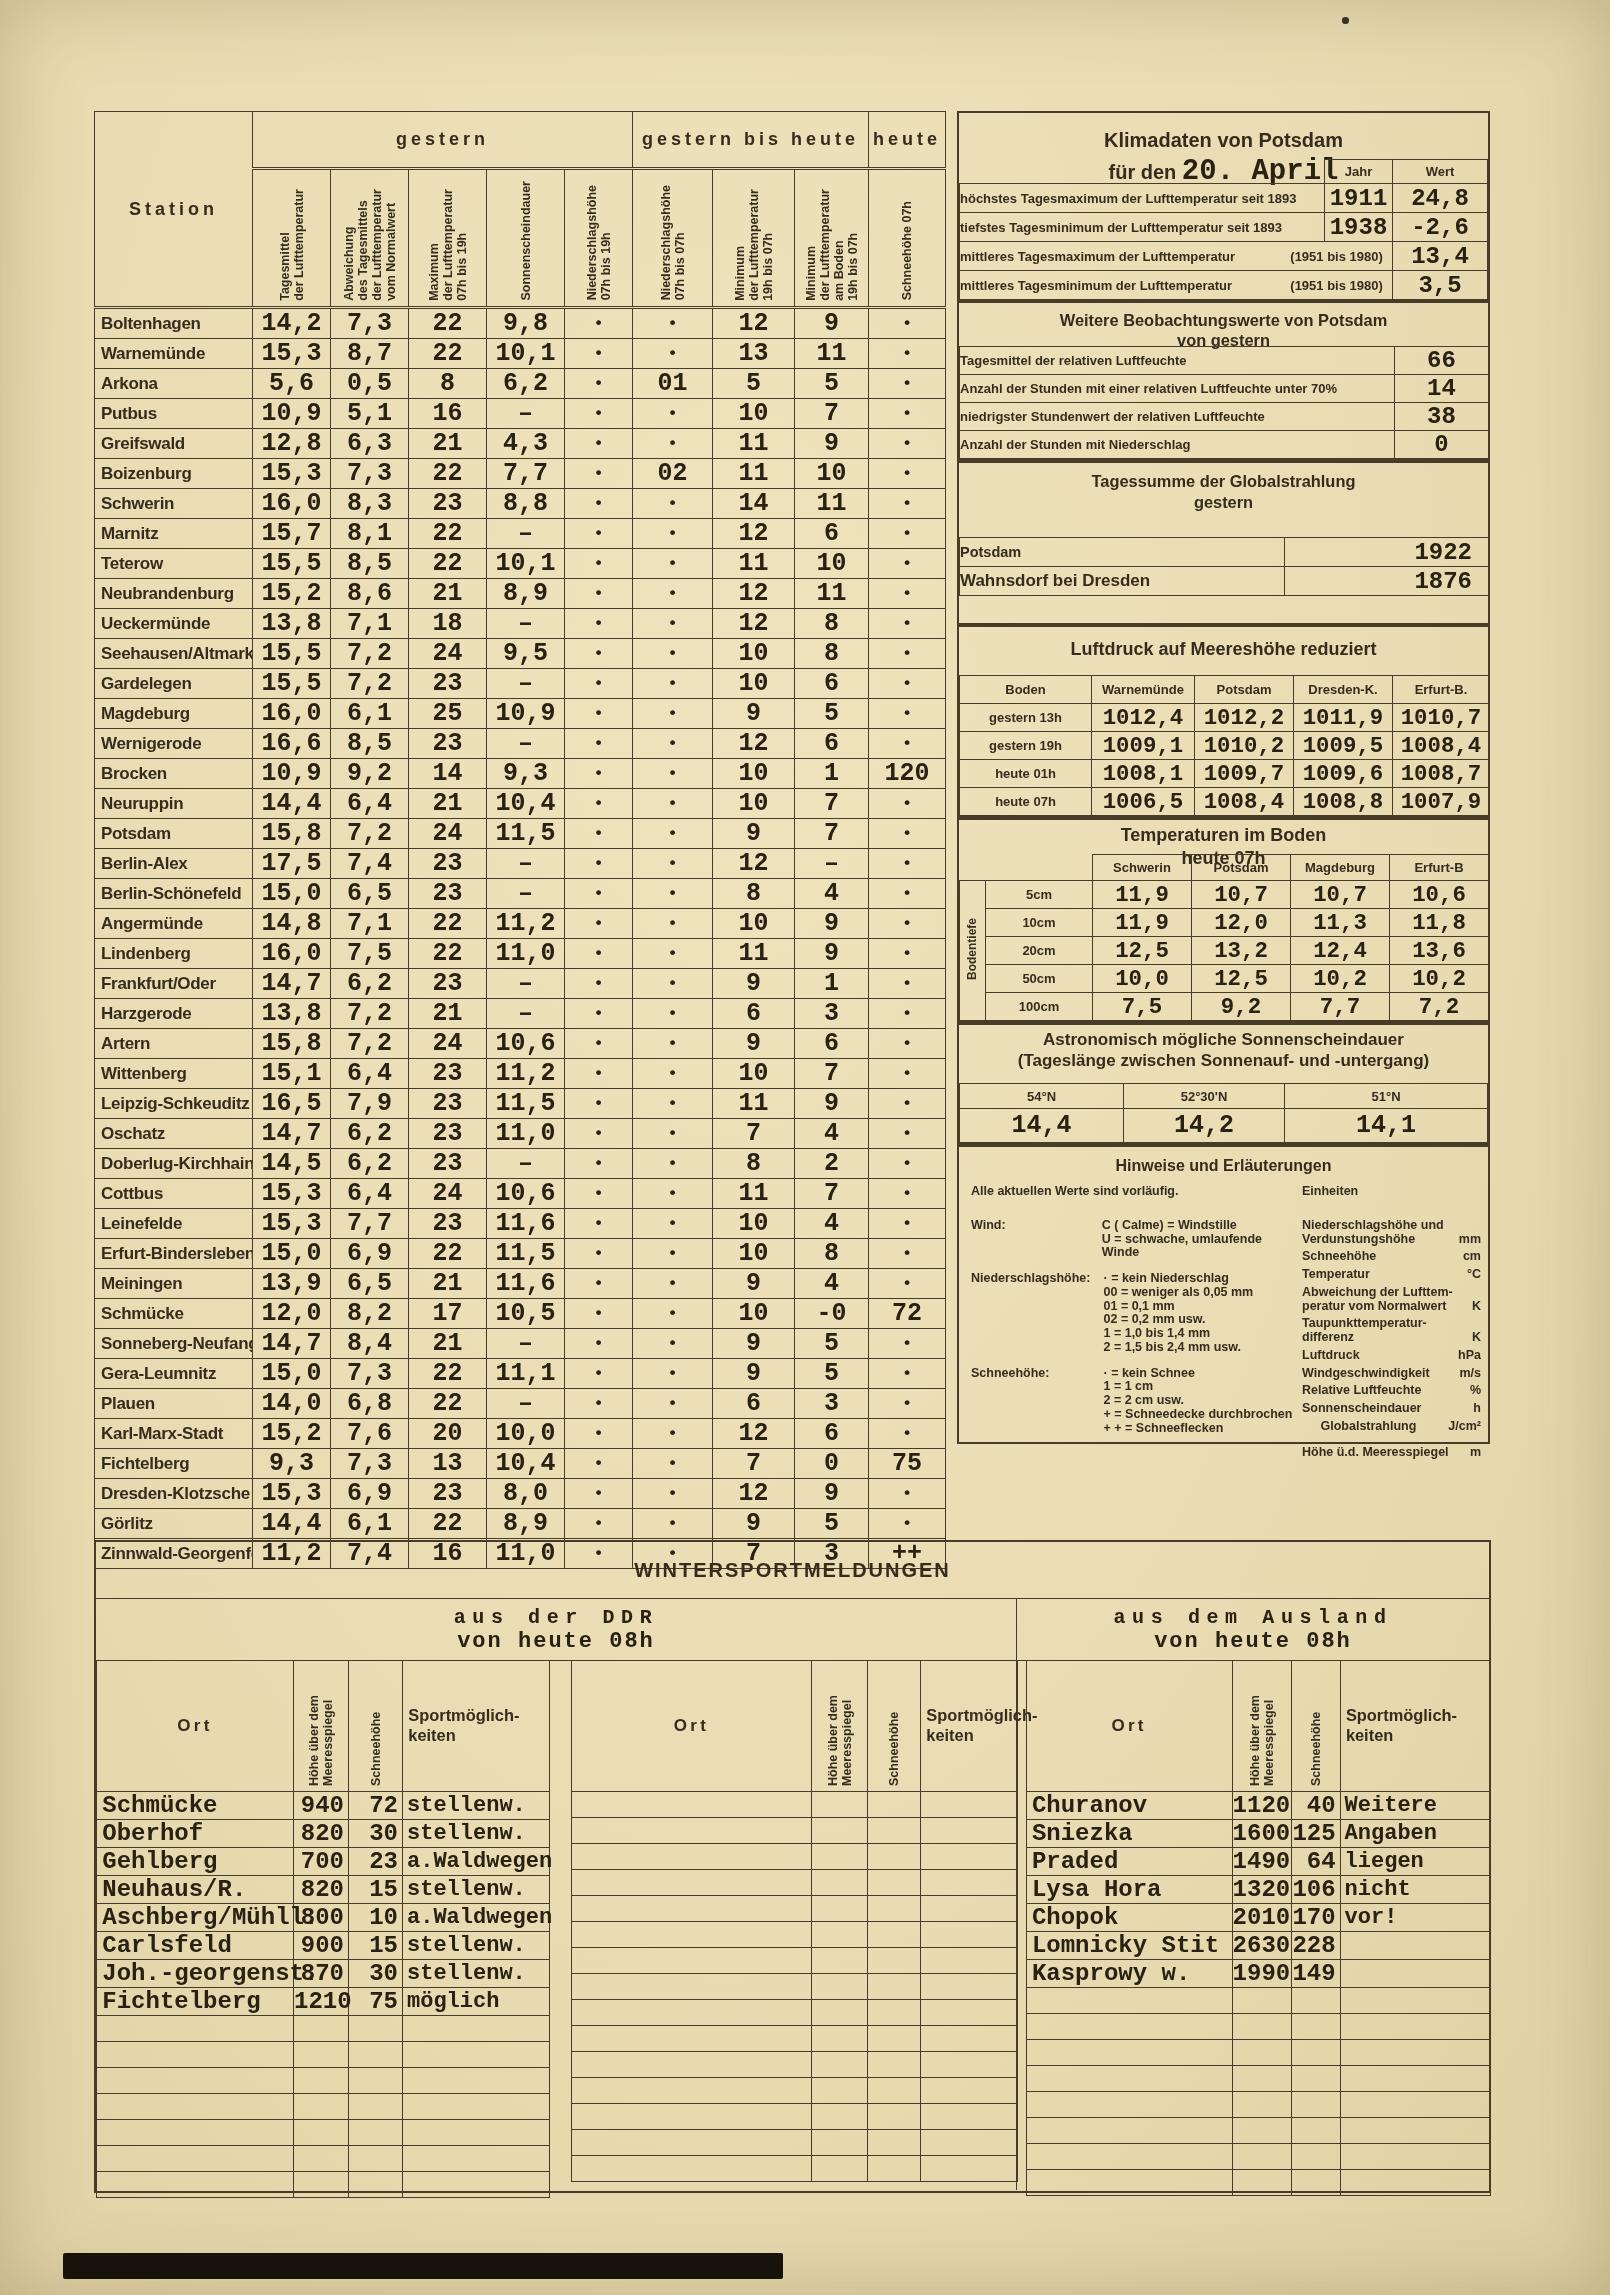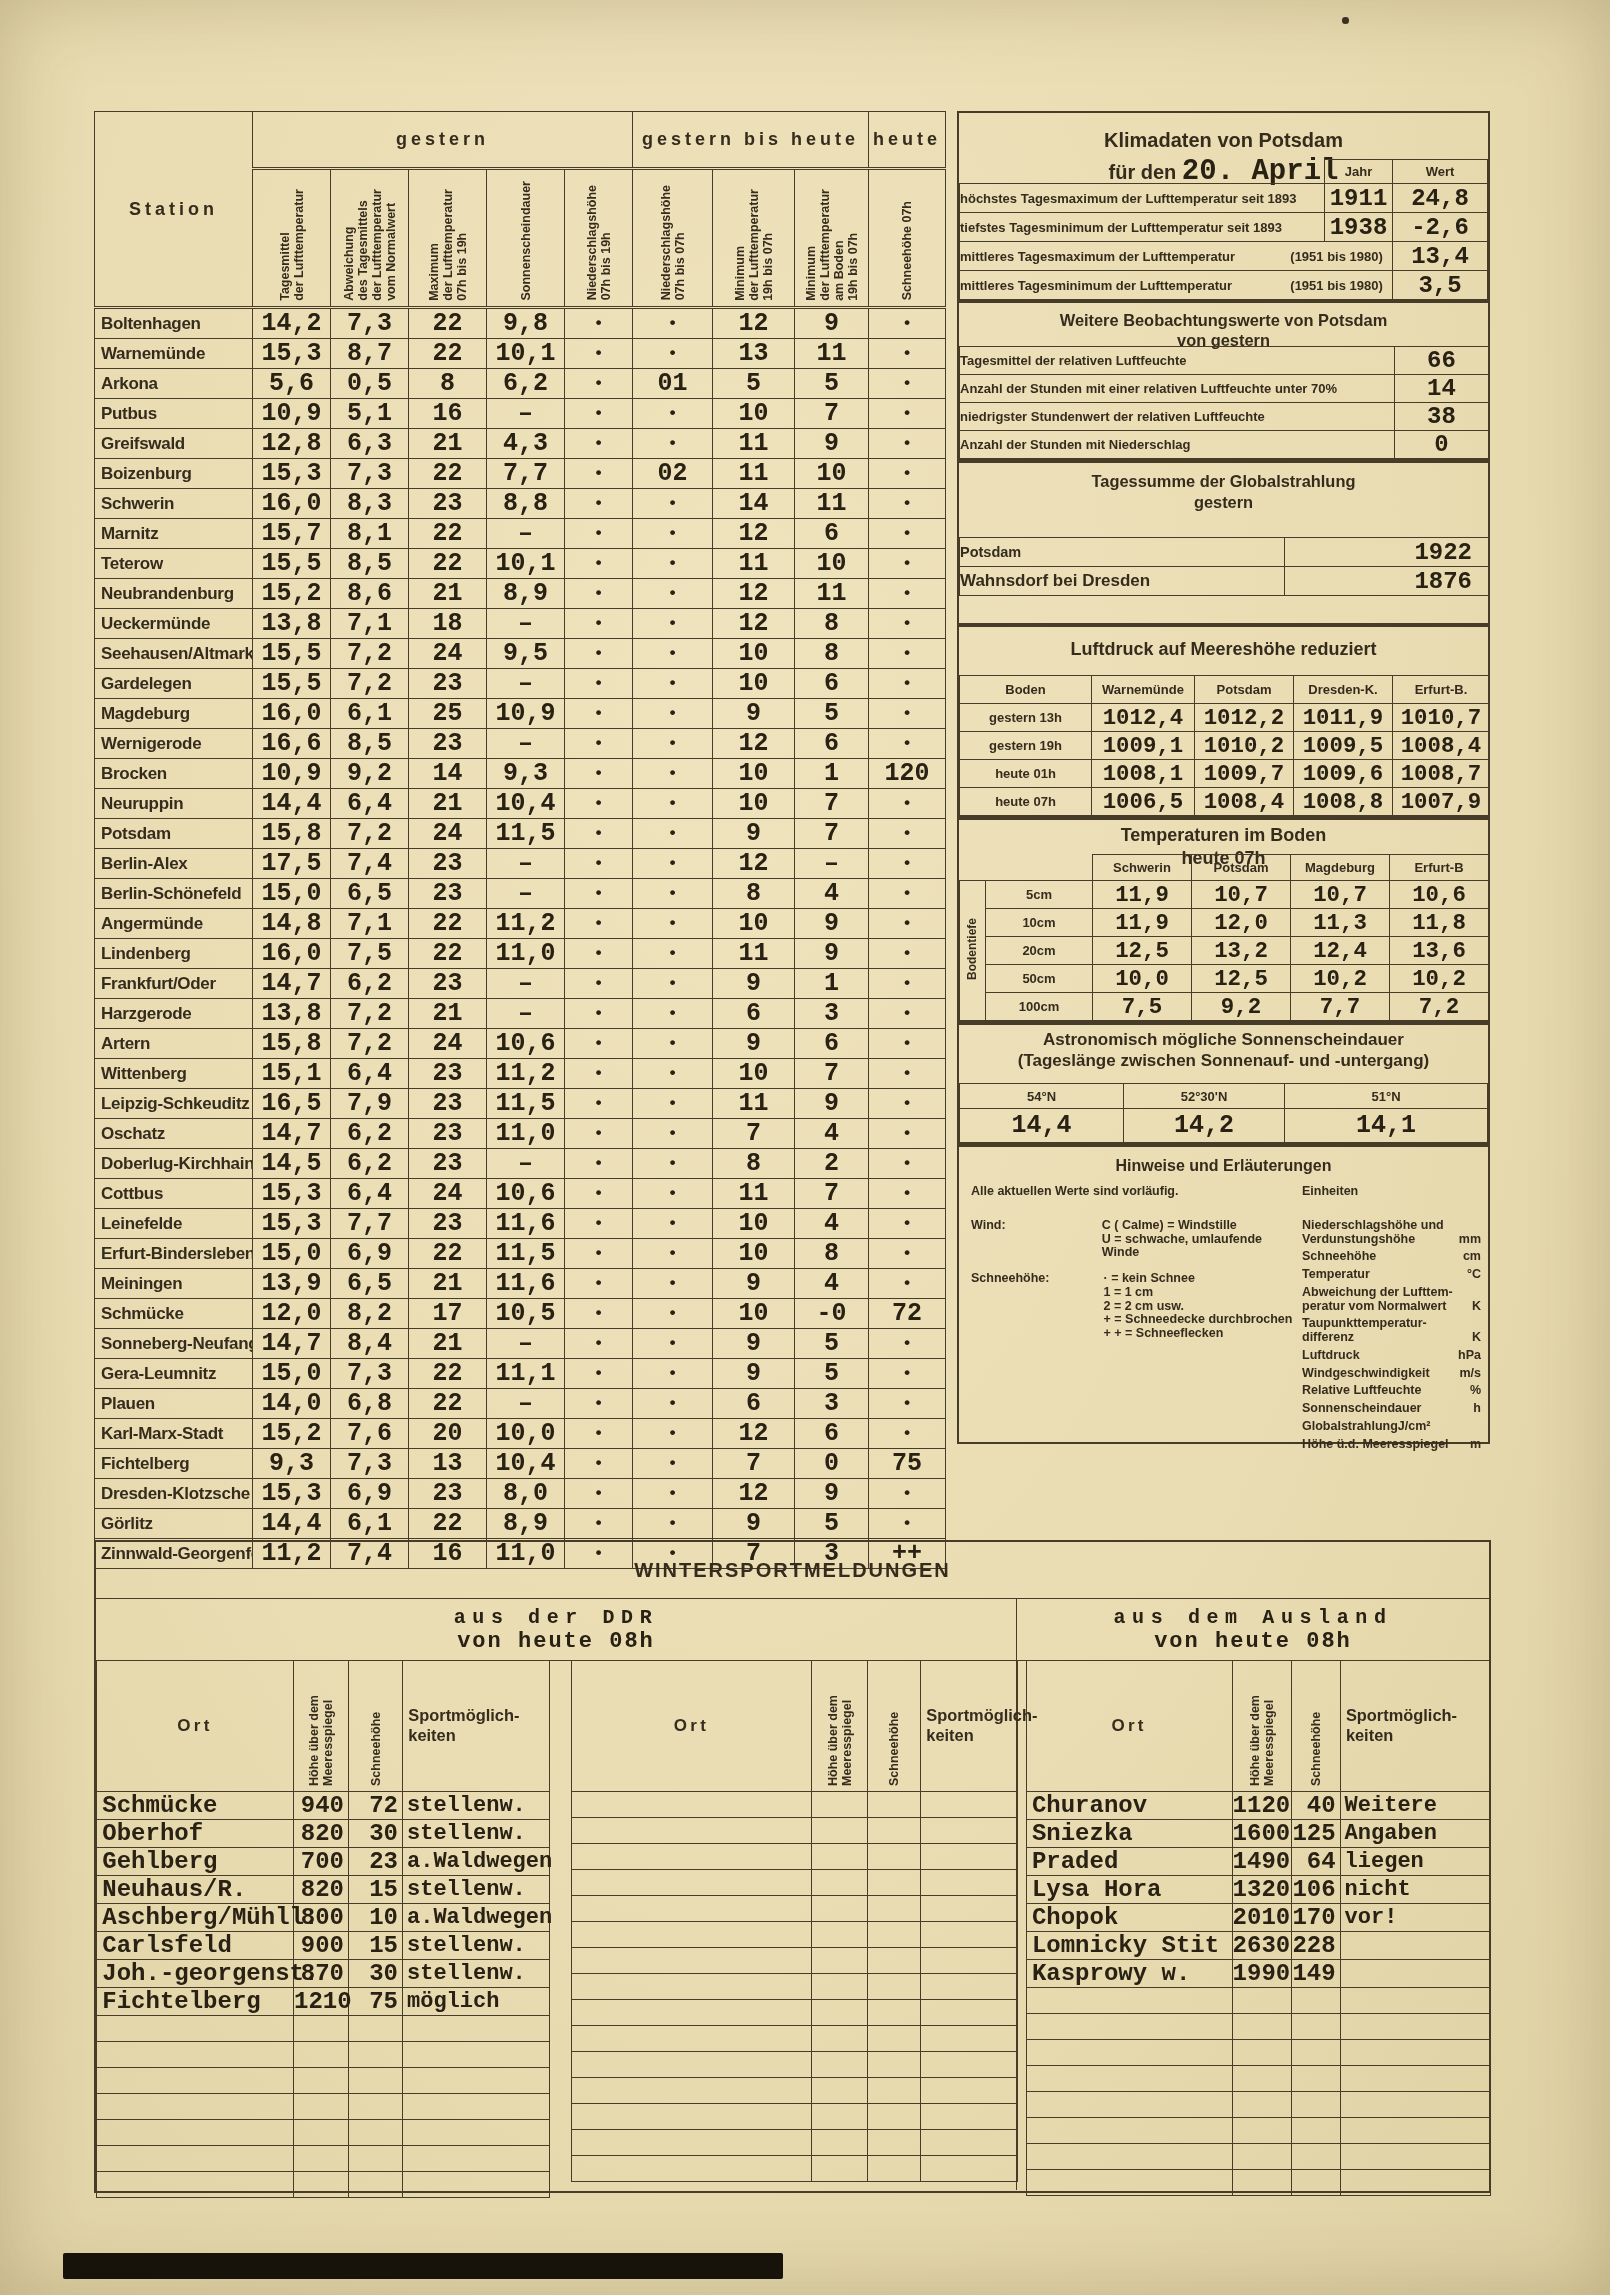--- a/index.html
+++ b/index.html
@@ -867,20 +867,29 @@
   <div class="box" style="top:1145px;height:299px;">
     <div class="ctitle" style="font-size:16px;padding-top:9.2px;">Hinweise und Erläuterungen</div>
     <div class="legend" style="position:absolute;left:12px;top:38px;width:329px;">
       <div>Alle aktuellen Werte sind vorläufig.</div>
       <div style="display:flex;margin-top:20px;">
         <div style="width:118px;">Wind:</div>
         <div class="pre" style="margin-left:14.5px;">C  ( Calme) = Windstille
 U = schwache, umlaufende Winde</div>
       </div>
       <div style="display:flex;margin-top:12px;">
+        <div style="width:118px;">Niederschlagshöhe:</div>
+        <div class="pre" style="margin-left:14.5px;">· = kein Niederschlag
+00 = weniger als 0,05 mm
+01 = 0,1 mm
+02 = 0,2 mm usw.
+1 = 1,0 bis 1,4 mm
+2 = 1,5 bis 2,4 mm usw.</div>
+      </div>
+      <div style="display:flex;margin-top:12px;">
         <div style="width:118px;">Schneehöhe:</div>
         <div class="pre" style="margin-left:14.5px;">· = kein Schnee
 1 = 1 cm
 2 = 2 cm usw.
 + = Schneedecke durchbrochen
 + + = Schneeflecken</div>
       </div>
     </div>
     <div class="legend" style="position:absolute;left:343px;top:38px;width:179px;">
       <div>Einheiten</div>
@@ -917,21 +926,21 @@
             <div>m/s</div>
           </div>
           <div style="display: flex; justify-content: space-between; align-items: flex-end; margin-bottom: 4px;">
             <div class="pre">Relative Luftfeuchte</div>
             <div>%</div>
           </div>
           <div style="display: flex; justify-content: space-between; align-items: flex-end; margin-bottom: 4px;">
             <div class="pre">Sonnenscheindauer</div>
             <div>h</div>
           </div>
-          <div style="display: flex; justify-content: flex-start; align-items: flex-end; margin-bottom: 4px;">
+          <div style="display: flex; justify-content: flex-end; align-items: flex-end; margin-bottom: 12px; gap: 32px;">
             <div class="pre">Globalstrahlung</div>
             <div>J/cm²</div>
           </div>
           <div style="display: flex; justify-content: space-between; align-items: flex-end; margin-bottom: 4px;">
             <div class="pre">Höhe ü.d. Meeresspiegel</div>
             <div>m</div>
           </div>
         </div>
     </div>
   </div>

